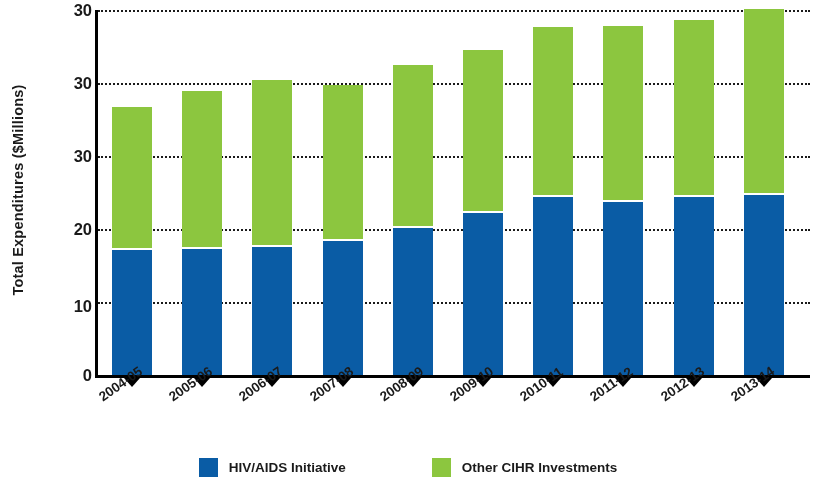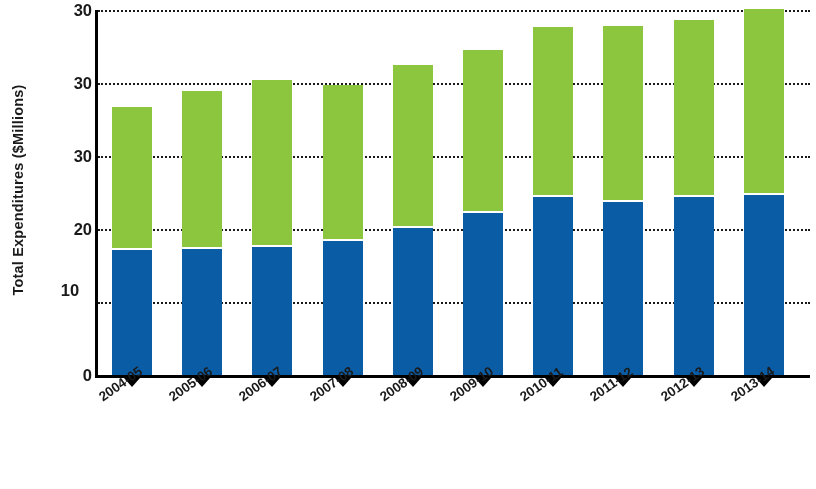--- a/index.html
+++ b/index.html
@@ -157,21 +157,21 @@
 <body>
 
 <div id="chart-root">
 
   <div class="y-axis-title">
     <span>Total Expenditures ($Millions)</span>
   </div>
 
   <div class="y-ticks" id="y-ticks">
       <div class="y-tick-label" style="top: 375px;">0</div>
-      <div class="y-tick-label" style="top: 290px; text-align: center;">10</div>
+      <div class="y-tick-label" style="top: 306px;">10</div>
       <div class="y-tick-label" style="top: 229px;">20</div>
       <div class="y-tick-label" style="top: 156px;">30</div>
       <div class="y-tick-label" style="top: 83px;">30</div>
       <div class="y-tick-label" style="top: 10px;">30</div>
     </div>
 
   <div class="plot" id="plot">
     <div class="axis-line-y"></div>
     <div class="axis-line-x"></div>
     <div id="gridlines">
@@ -241,14 +241,24 @@
       <div class="x-marker" style="left: 553.2px;"></div>
       <div class="x-label" style="left: 517.2px;">2010-11</div>
       <div class="x-marker" style="left: 623.4px;"></div>
       <div class="x-label" style="left: 587.4px;">2011-12</div>
       <div class="x-marker" style="left: 693.6px;"></div>
       <div class="x-label" style="left: 657.6px;">2012-13</div>
       <div class="x-marker" style="left: 763.8px;"></div>
       <div class="x-label" style="left: 727.8px;">2013-14</div>
     </div>
 
+  <div class="legend" id="legend">
+      <div class="legend-item">
+        <span class="legend-swatch" style="background: rgb(10, 92, 165);"></span>
+        <span class="legend-label">HIV/AIDS Initiative</span>
+      </div>
+      <div class="legend-item">
+        <span class="legend-swatch" style="background: rgb(140, 198, 63);"></span>
+        <span class="legend-label">Other CIHR Investments</span>
+      </div>
+    </div>
 
 </div>
 
 </body></html>

